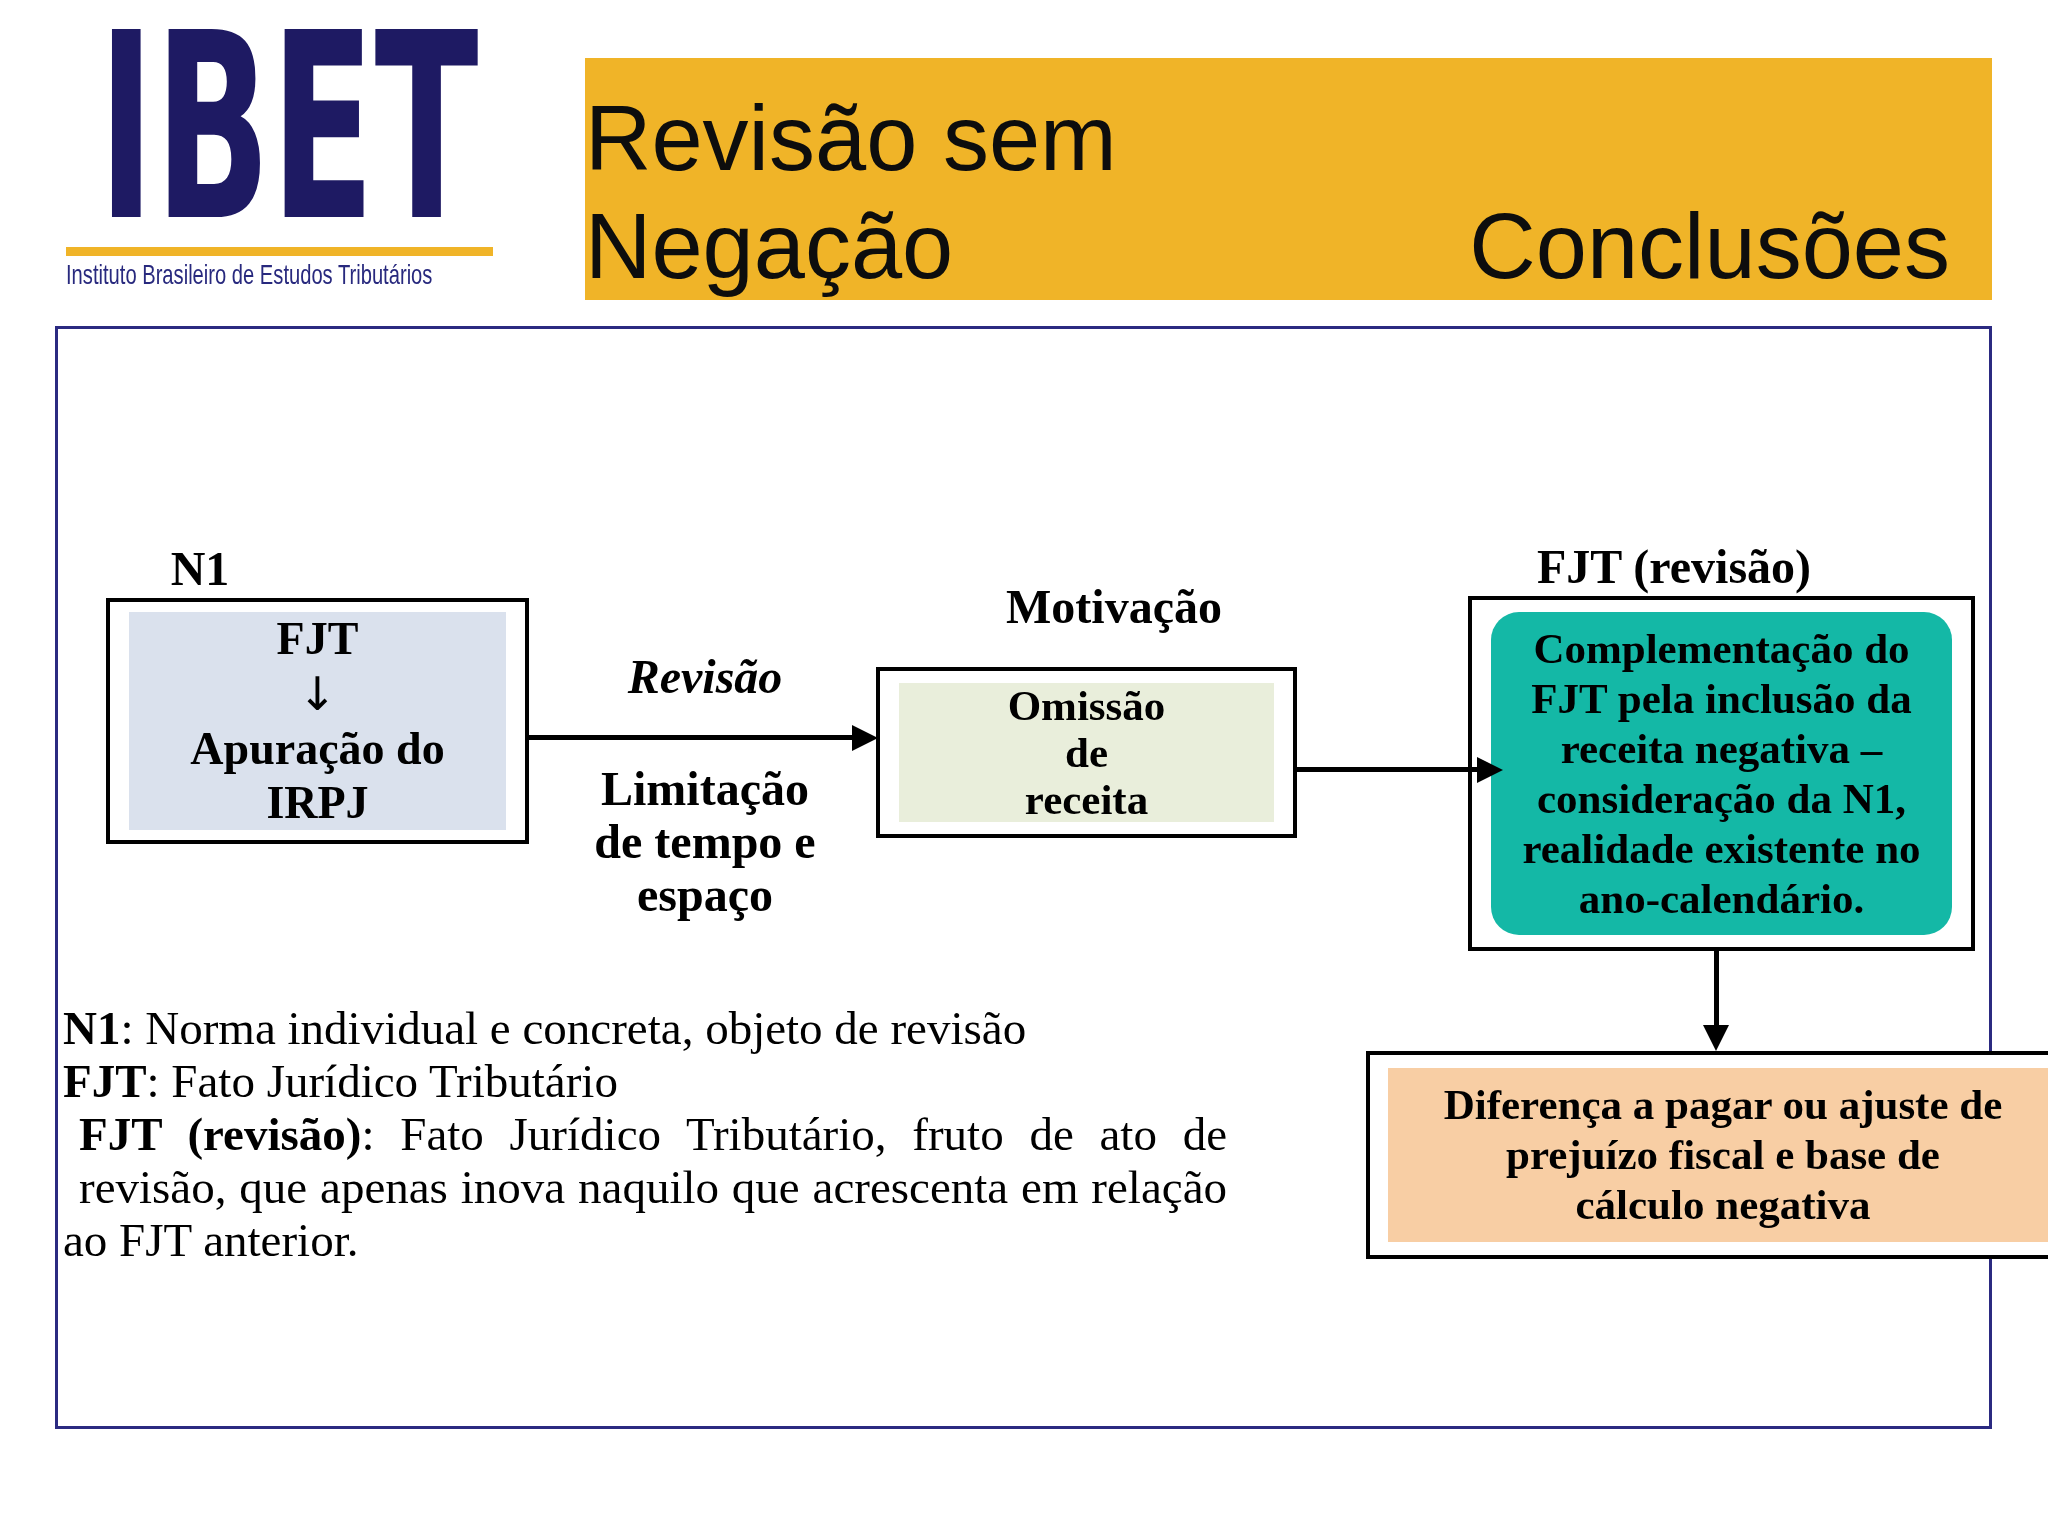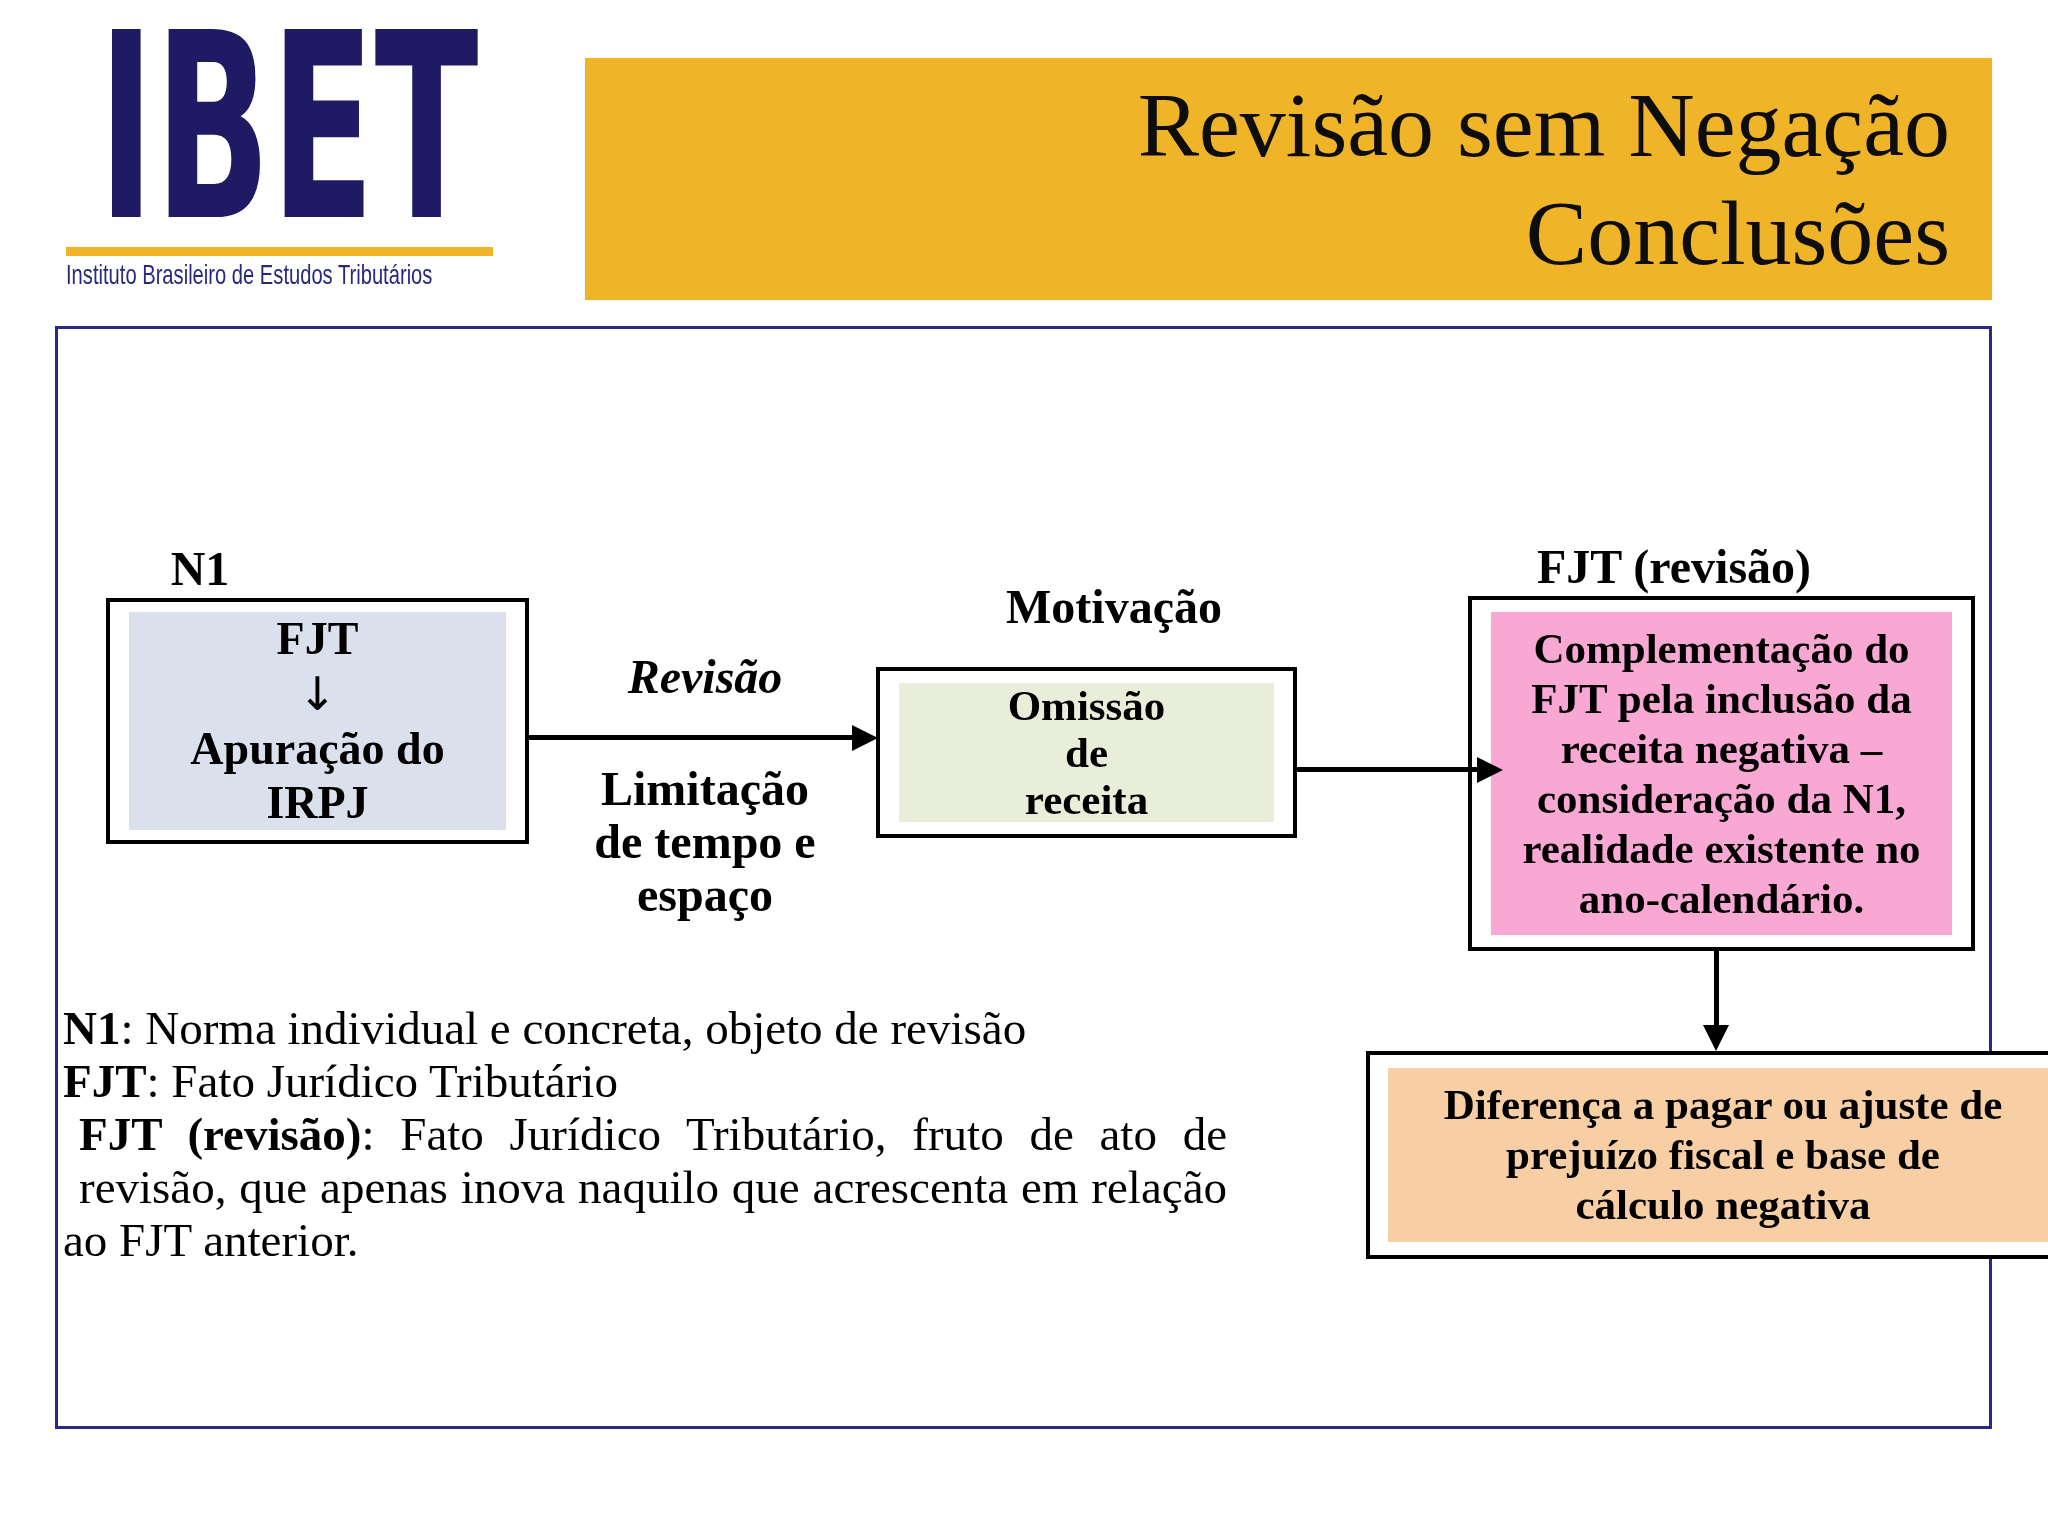--- a/index.html
+++ b/index.html
@@ -18,40 +18,40 @@
   .logo-bar{left:66px;top:247px;width:427px;height:9px;background:#F0B428;}
   .logo-subtitle{
     left:66px;top:258px;width:620px;
     font-family:"Liberation Sans", sans-serif;font-size:28px;line-height:34px;color:#28297E;
     transform:scale(0.72,1);transform-origin:left top;white-space:nowrap;
   }
 
   
   .banner{
     left:585px;top:58px;width:1407px;height:242px;background:#F0B428;
-    display:flex;flex-direction:column;justify-content:center;align-items:flex-end;
+    display:flex;flex-direction:row;justify-content:center;align-items:flex-end;
     padding-right:42px;box-sizing:border-box;
-    font-family:Liberation Serif, serif;font-size:92px;line-height:108px;color:#0D0D0D;
+    font-family:Liberation Sans, sans-serif;font-size:92px;line-height:108px;color:#0D0D0D;
   }
 
   
   .frame{left:55px;top:326px;width:1937px;height:1103px;border:3px solid #2B2A81;box-sizing:border-box;background:#fff;}
 
   
   .lbl{font-weight:bold;font-size:48px;line-height:53px;text-align:center;white-space:nowrap;}
 
   
   .box{border:4px solid #000;background:#fff;box-sizing:border-box;}
   .fill{
     position:absolute;display:flex;flex-direction:column;align-items:center;justify-content:center;
     text-align:center;font-weight:bold;font-size:43px;line-height:50px;
   }
   .fill-blue{inset:10px 19px;background:#DAE1ED;font-size:46px;line-height:54px;}
   .fill-green{inset:12px 19px;background:#E9EEDB;line-height:47px;}
-  .fill-pink{inset:12px 19px;background:#f9a8d4;line-height:50px;}
+  .fill-pink{inset:12px 19px;background:#14b8a6;line-height:50px;border-radius:28px;}
   .fill-orange{inset:13px 18px;background:#F8CEA4;line-height:50px;}
   .glyph-arrow{font-family:"DejaVu Sans", sans-serif;font-weight:normal;font-size:46px;line-height:56px;}
 
   
   .hline{background:#000;height:5px;}
   .vline{background:#000;width:5px;}
   .head-right{width:0;height:0;border-top:13px solid transparent;border-bottom:13px solid transparent;border-left:26px solid #000;}
   .head-down{width:0;height:0;border-left:13px solid transparent;border-right:13px solid transparent;border-top:26px solid #000;}
   .arrow{z-index:5;}
 

